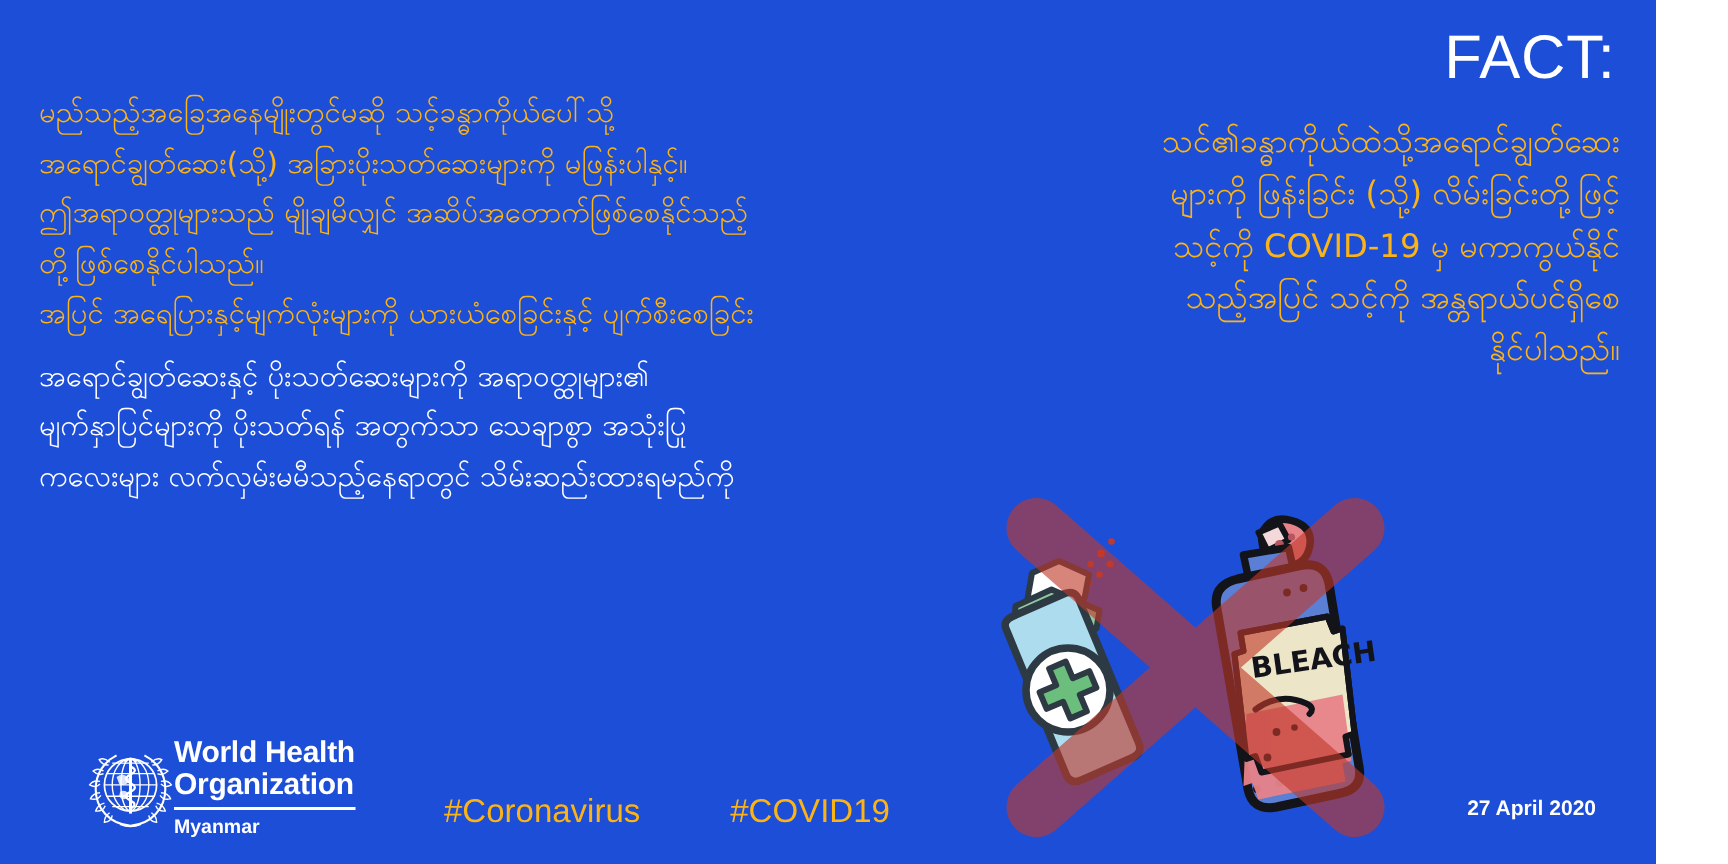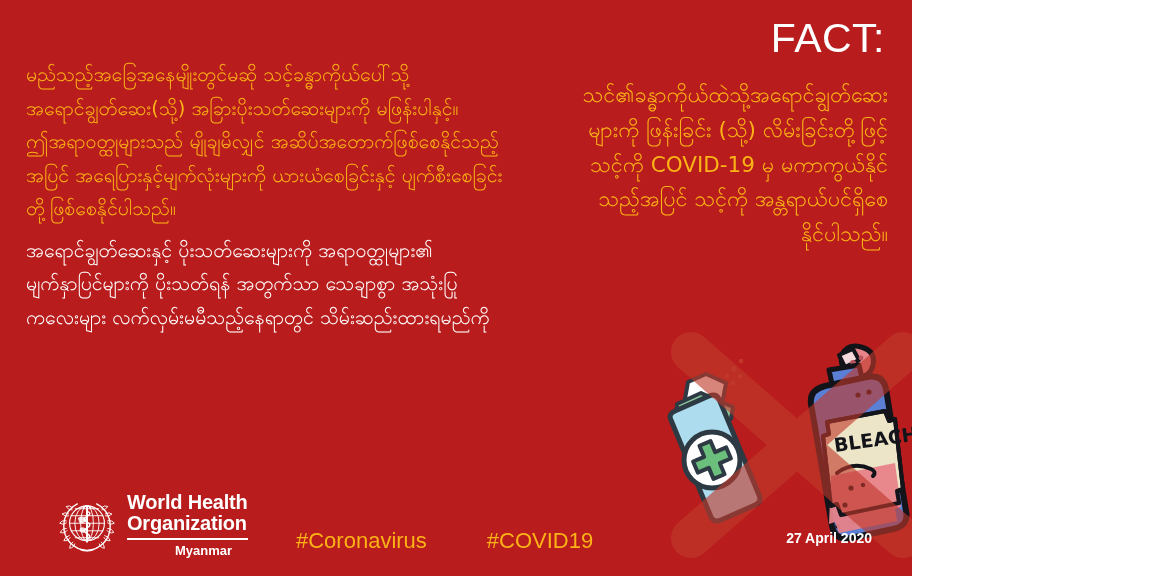--- a/index.html
+++ b/index.html
@@ -5,23 +5,23 @@
   html, body {
     margin: 0;
     padding: 0;
     background: #ffffff;
   }
   body {
     font-family: "DejaVu Sans", "Liberation Sans", sans-serif;
   }
   #poster {
     position: relative;
-    width: 912px;
+    width: 1104px;
     height: 576px;
-    background: #b91c1c;
+    background: #1d4ed8;
     overflow: hidden;
   }
 
   
   .fact-heading {
     position: absolute;
     top: 18px;
     right: 27px;
     color: #ffffff;
     font-size: 41px;
@@ -73,21 +73,21 @@
   }
   .illustration svg { display: block; width: 100%; height: 100%; }
 
   
   .who-logo {
     position: absolute;
     left: 58px;
     top: 492px;
     display: flex;
     align-items: center;
-    gap: 11px;
+    gap: 0;
   }
   .who-emblem { width: 58px; height: 58px; flex: 0 0 58px; }
   .who-emblem svg { display: block; width: 100%; height: 100%; }
   .who-wordmark {
     color: #ffffff;
     font-family: "Liberation Sans", "DejaVu Sans", sans-serif;
     line-height: 1.06;
   }
   .who-wordmark .w-line {
     font-size: 20px;
@@ -98,21 +98,20 @@
   .who-rule {
     height: 2px;
     background: #ffffff;
     margin: 4px 0 4px 0;
     width: 100%;
   }
   .who-country {
     font-size: 13px;
     font-weight: bold;
     display: block;
-    margin-left: 48px;
   }
 
   .hashtags {
     position: absolute;
     left: 296px;
     top: 528px;
     display: flex;
     gap: 60px;
     color: #FBB316;
     font-size: 22px;
@@ -145,22 +144,22 @@
     <span class="ln">သည့်အပြင် သင့်ကို အန္တရာယ်ပင်ရှိစေ</span>
     <span class="ln">နိုင်ပါသည်။</span>
   </div>
 
   <div class="body-col">
 
     <p class="para yellow">
       <span class="ln">မည်သည့်အခြေအနေမျိုးတွင်မဆို သင့်ခန္ဓာကိုယ်ပေါ်သို့</span>
       <span class="ln">အရောင်ချွတ်ဆေး(သို့) အခြားပိုးသတ်ဆေးများကို မဖြန်းပါနှင့်။</span>
       <span class="ln">ဤအရာဝတ္ထုများသည် မျိုချမိလျှင် အဆိပ်အတောက်ဖြစ်စေနိုင်သည့်</span>
+      <span class="ln">တို့ဖြစ်စေနိုင်ပါသည်။</span>
       <span class="ln">အပြင် အရေပြားနှင့်မျက်လုံးများကို ယားယံစေခြင်းနှင့် ပျက်စီးစေခြင်း</span>
-      <span class="ln">တို့ဖြစ်စေနိုင်ပါသည်။</span>
     </p>
 
     <p class="para white">
       <span class="ln">အရောင်ချွတ်ဆေးနှင့်  ပိုးသတ်ဆေးများကို အရာဝတ္ထုများ၏</span>
       <span class="ln">မျက်နှာပြင်များကို ပိုးသတ်ရန် အတွက်သာ  သေချာစွာ အသုံးပြု</span>
       <span class="ln">ကလေးများ လက်လှမ်းမမီသည့်နေရာတွင် သိမ်းဆည်းထားရမည်ကို</span>
     </p>
 
   </div>
 

